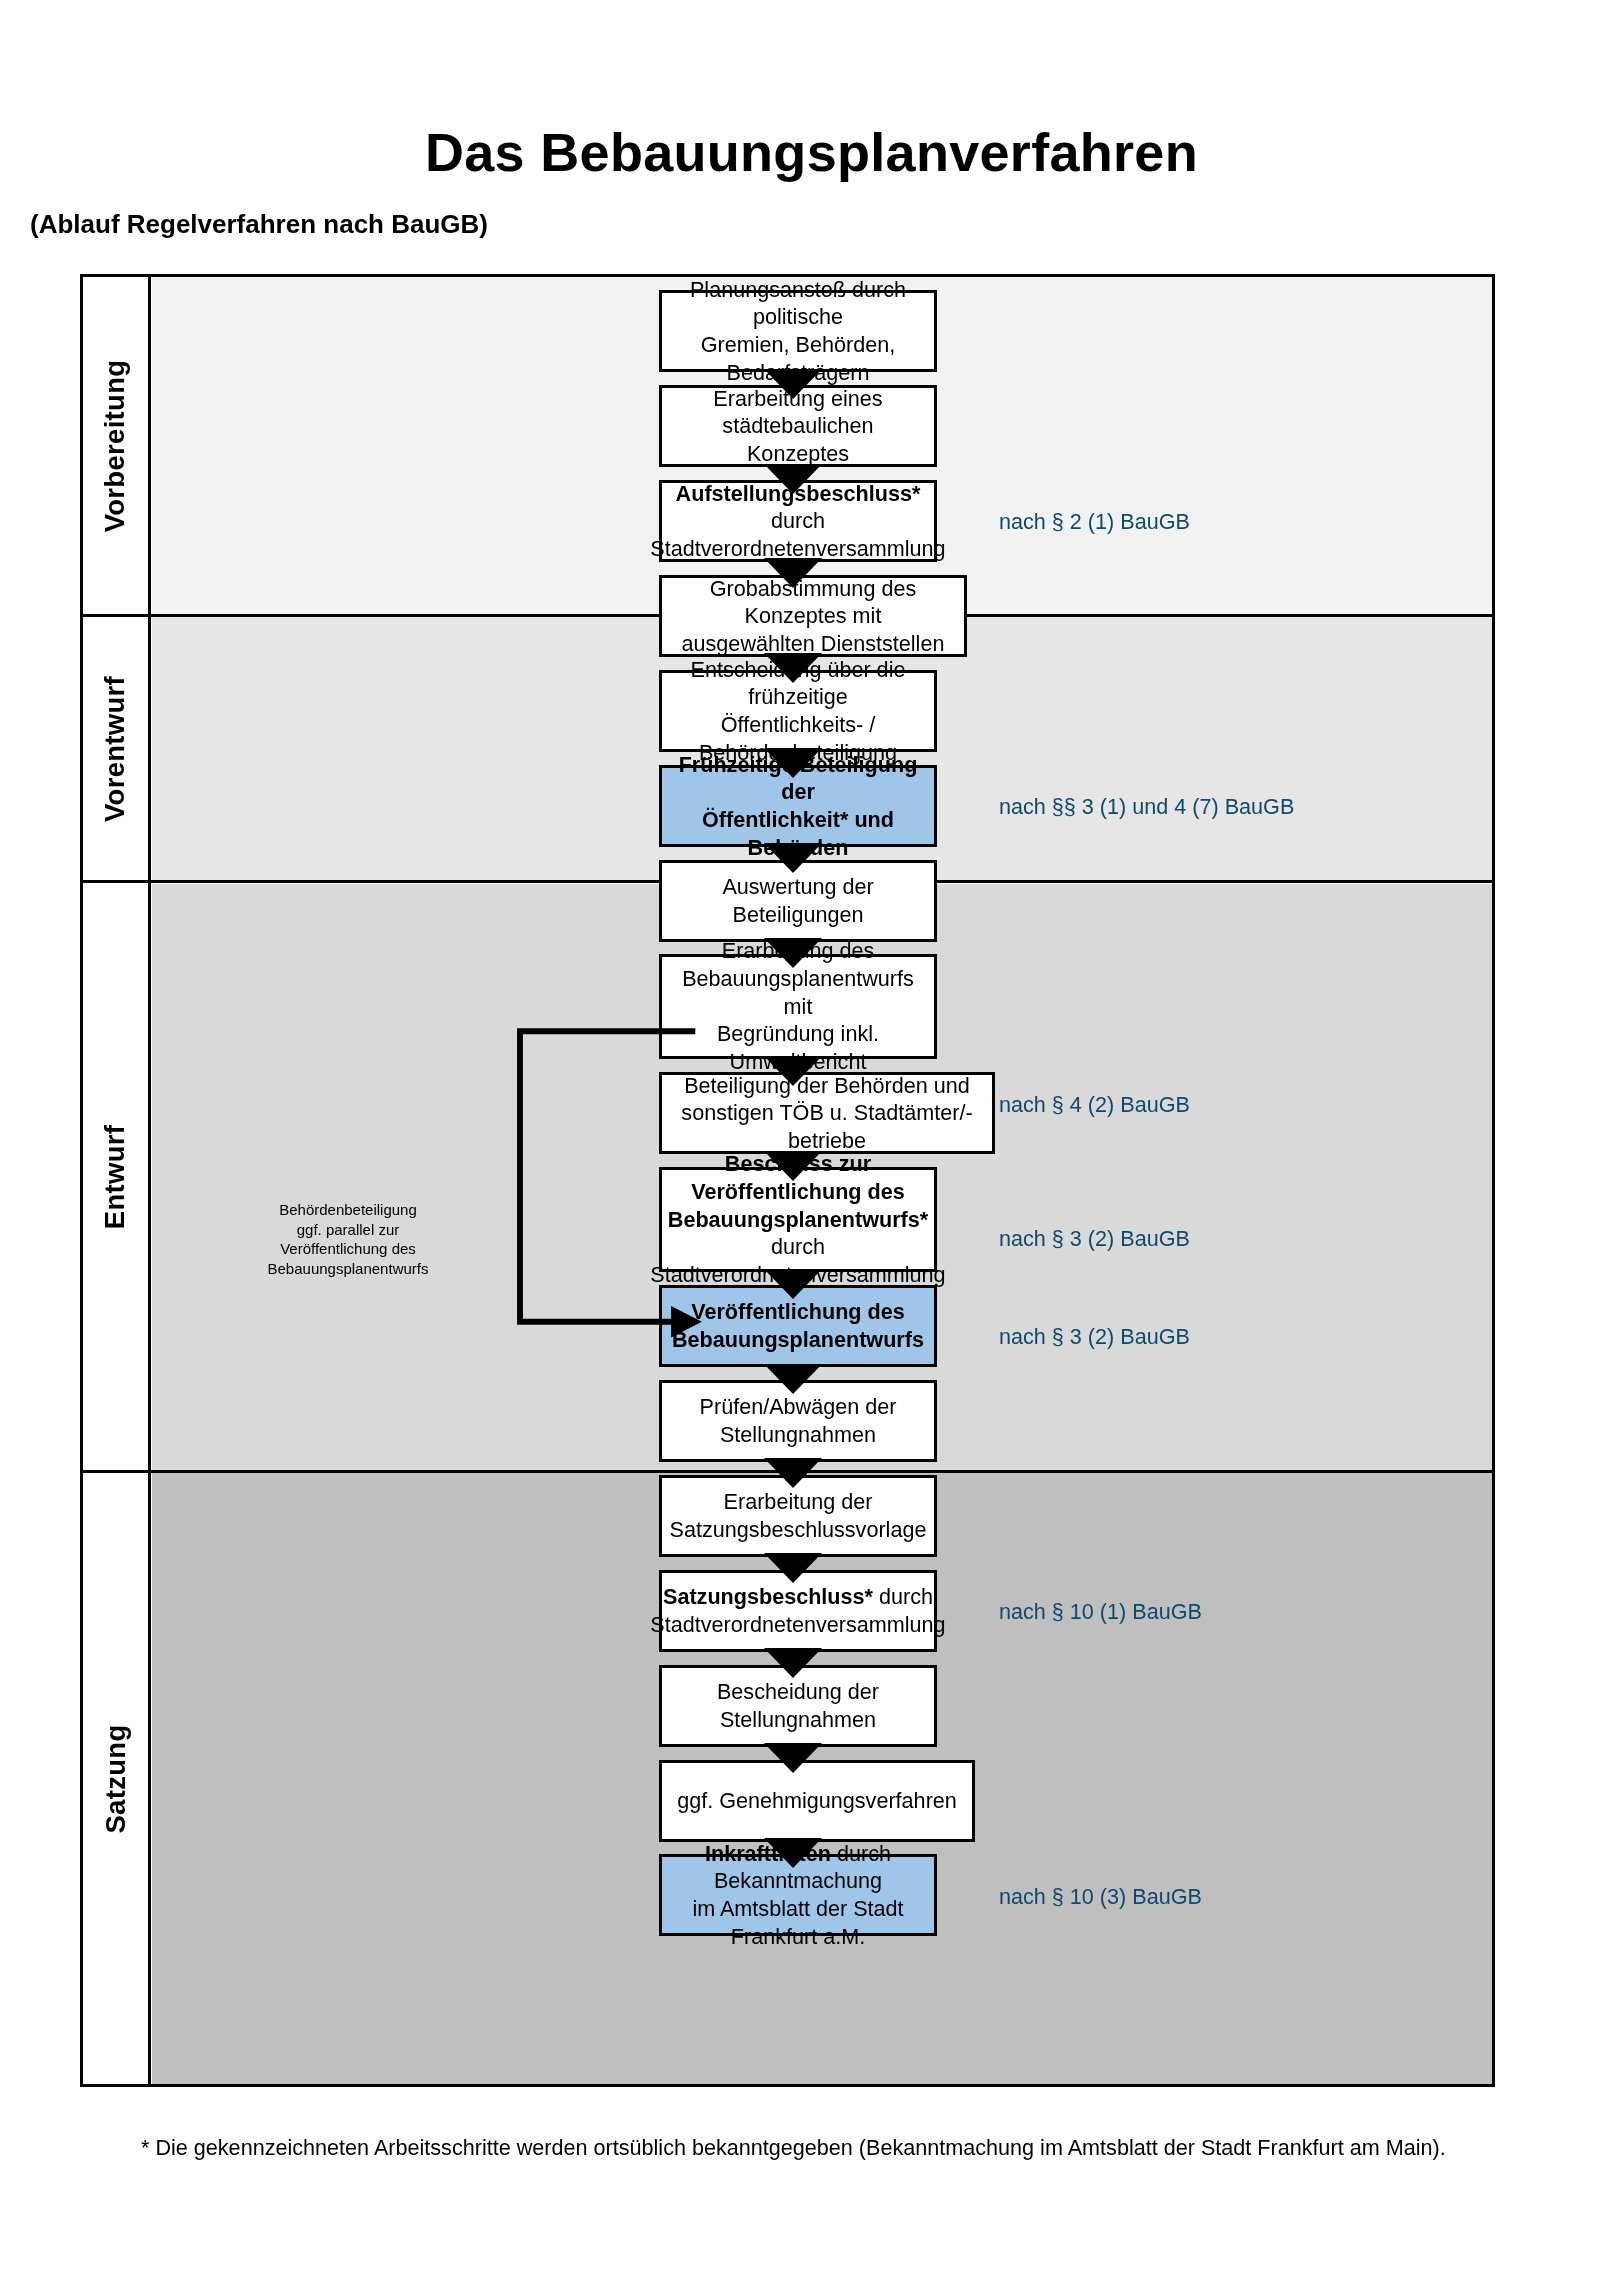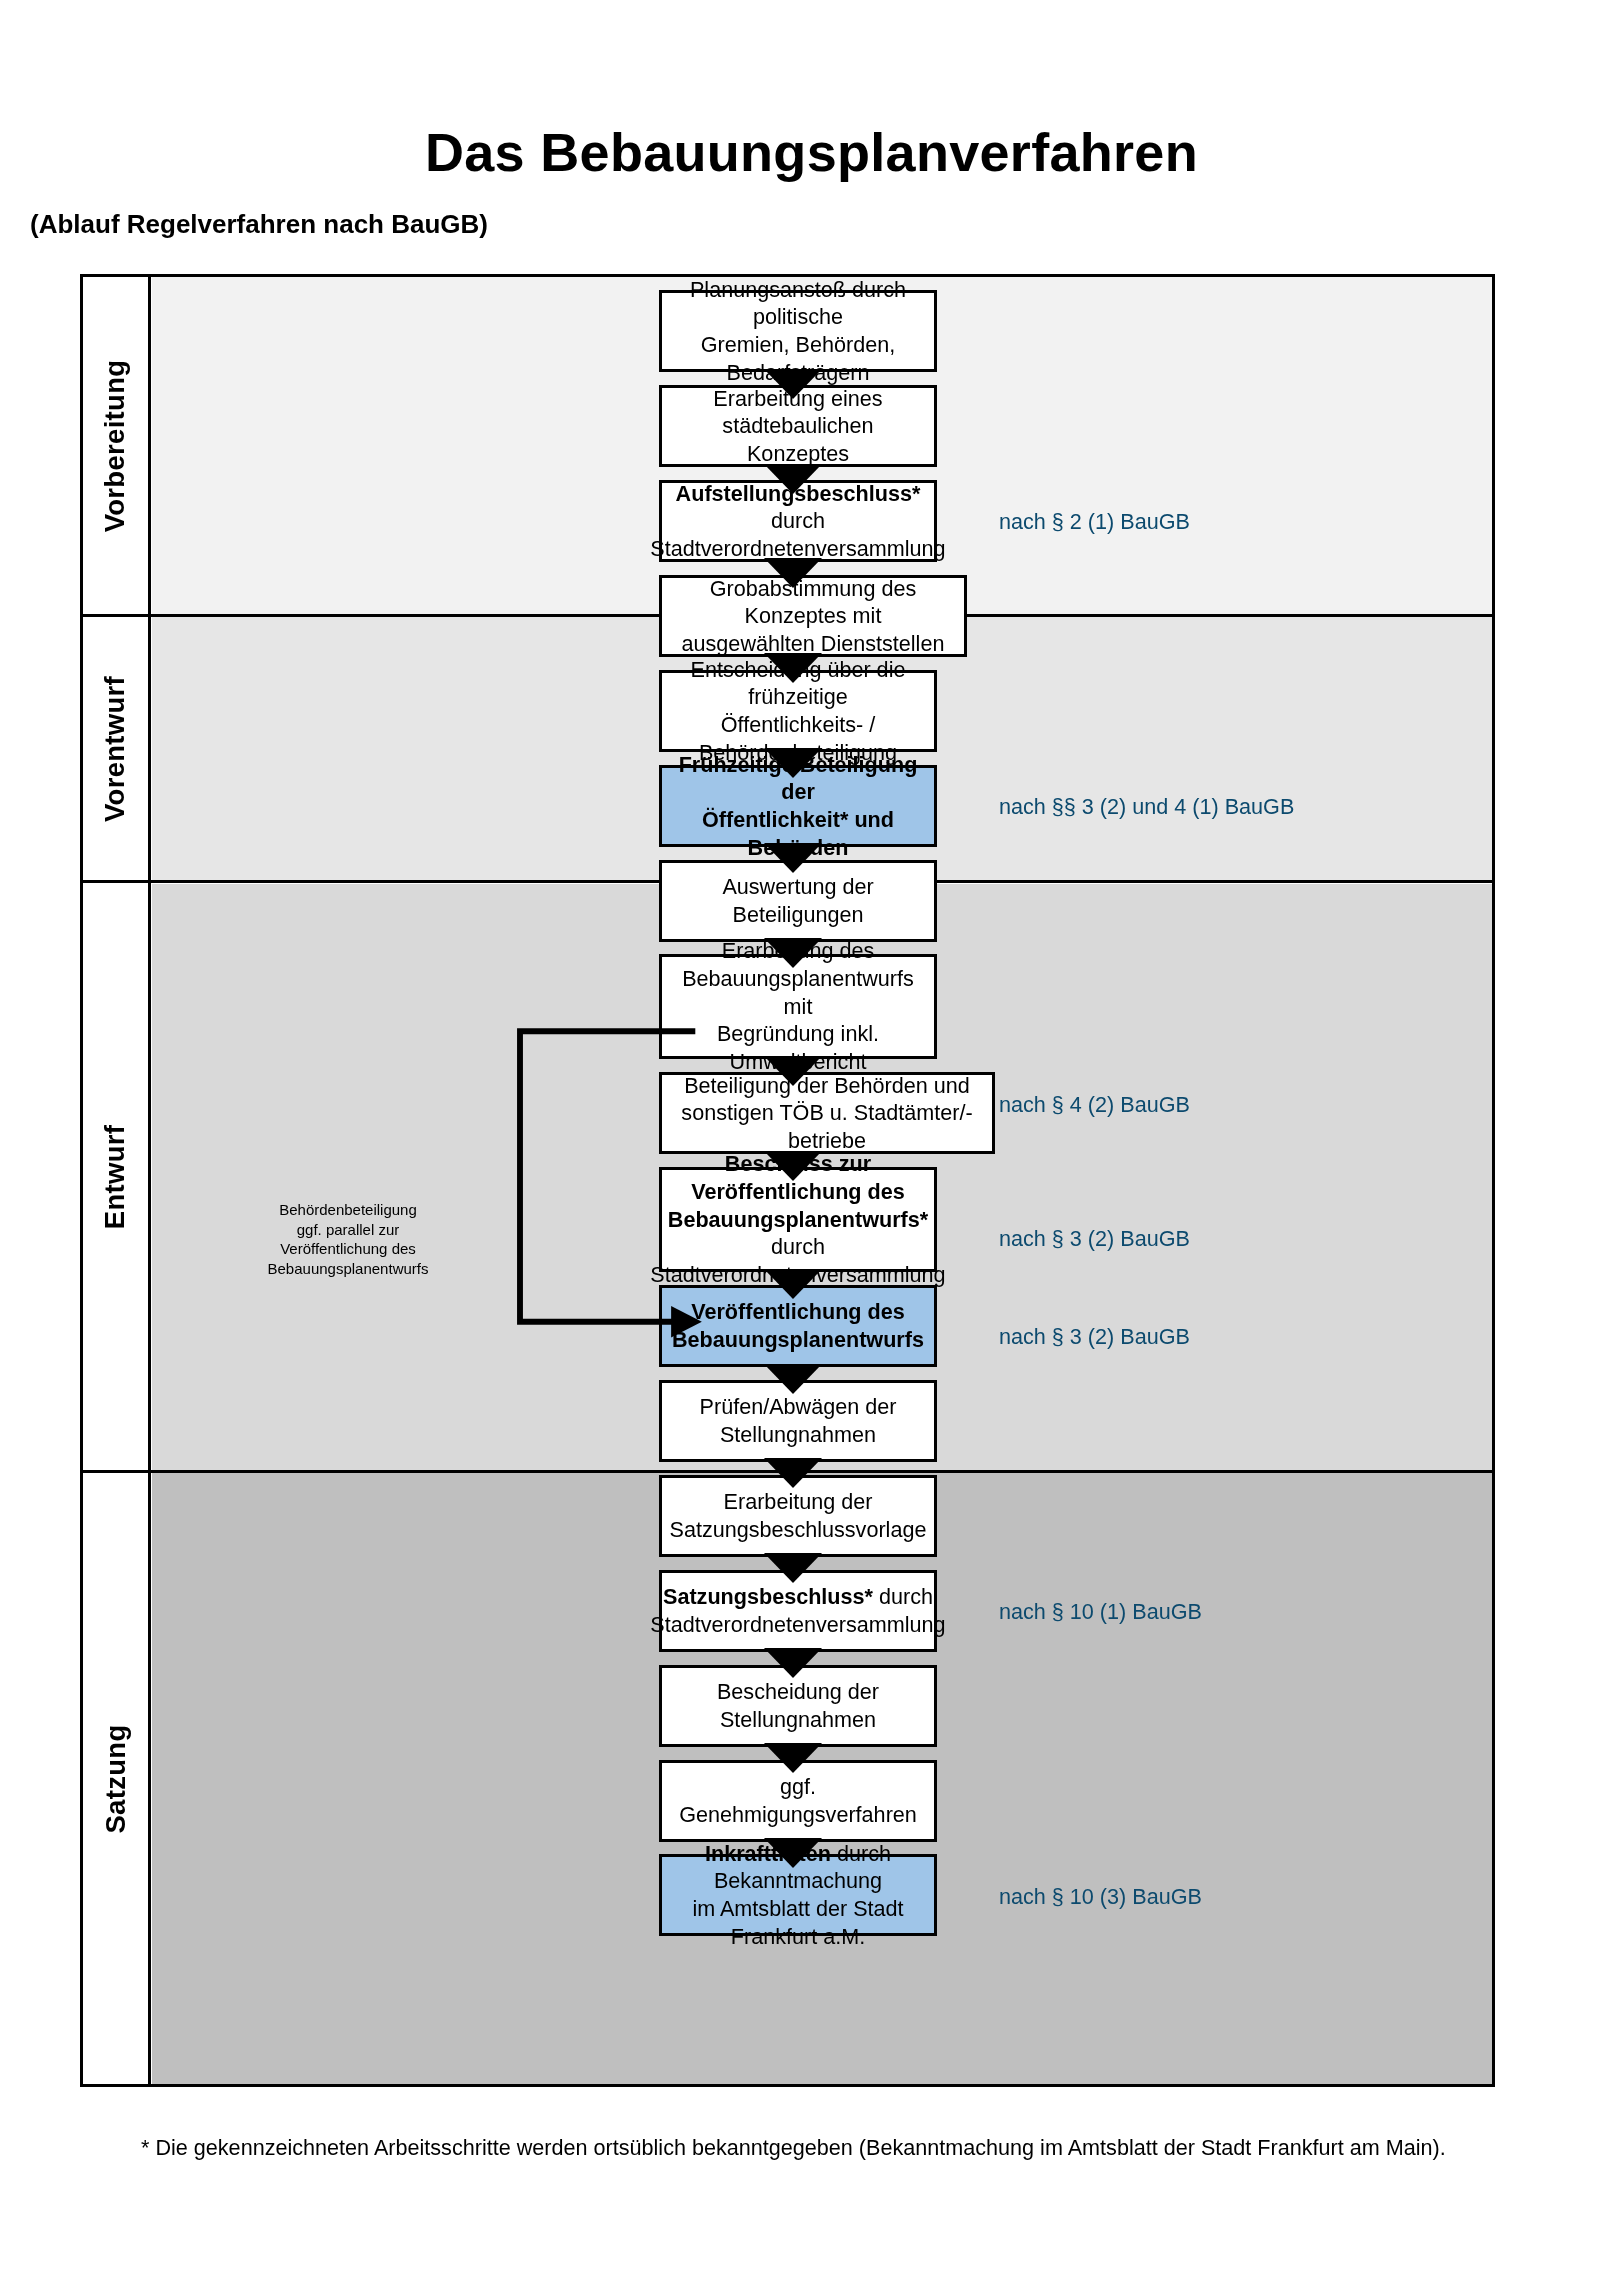--- a/index.html
+++ b/index.html
@@ -321,42 +321,42 @@
         <div>Stadtverordnetenversammlung</div>
       </div>
     </div>
 
     <div class="fbox" style="left:576px; top:1388px; width:278px; height:82px;">
       <div>
         <div>Bescheidung der Stellungnahmen</div>
       </div>
     </div>
 
-    <div class="fbox" style="left:576px; top:1483px; width:278px; height:82px;">
+    <div class="fbox" style="left:576px; top:1483px; width:316px; height:82px;">
       <div>
         <div>ggf. Genehmigungsverfahren</div>
       </div>
     </div>
 
     <div class="fbox blue" style="left:576px; top:1577px; width:278px; height:82px;">
       <div>
         <div><span class="b">Inkrafttreten</span><span> durch Bekanntmachung</span></div>
         <div>im Amtsblatt der Stadt Frankfurt a.M.</div>
       </div>
     </div>
 
     <div class="side-note" style="left:111px; top:907px; width:308px;">
       <div>Behördenbeteiligung</div>
       <div>ggf. parallel zur</div>
       <div>Veröffentlichung des</div>
       <div>Bebauungsplanentwurfs</div>
     </div>
 
     <div class="legal" style="left:916px; top:232px;">nach § 2 (1) BauGB</div>
-    <div class="legal" style="left:916px; top:517px;">nach §§ 3 (2) und 4 (1) BauGB</div>
+    <div class="legal" style="left:916px; top:517px;">nach §§ 3 (1) und 4 (7) BauGB</div>
     <div class="legal" style="left:916px; top:815px;">nach § 4 (2) BauGB</div>
     <div class="legal" style="left:916px; top:949px;">nach § 3 (2) BauGB</div>
     <div class="legal" style="left:916px; top:1047px;">nach § 3 (2) BauGB</div>
     <div class="legal" style="left:916px; top:1322px;">nach § 10 (1) BauGB</div>
     <div class="legal" style="left:916px; top:1607px;">nach § 10 (3) BauGB</div>
 
   </div>
 
   <div class="footnote">* Die gekennzeichneten Arbeitsschritte werden ortsüblich bekanntgegeben (Bekanntmachung im Amtsblatt  der Stadt Frankfurt am Main).</div>
 

